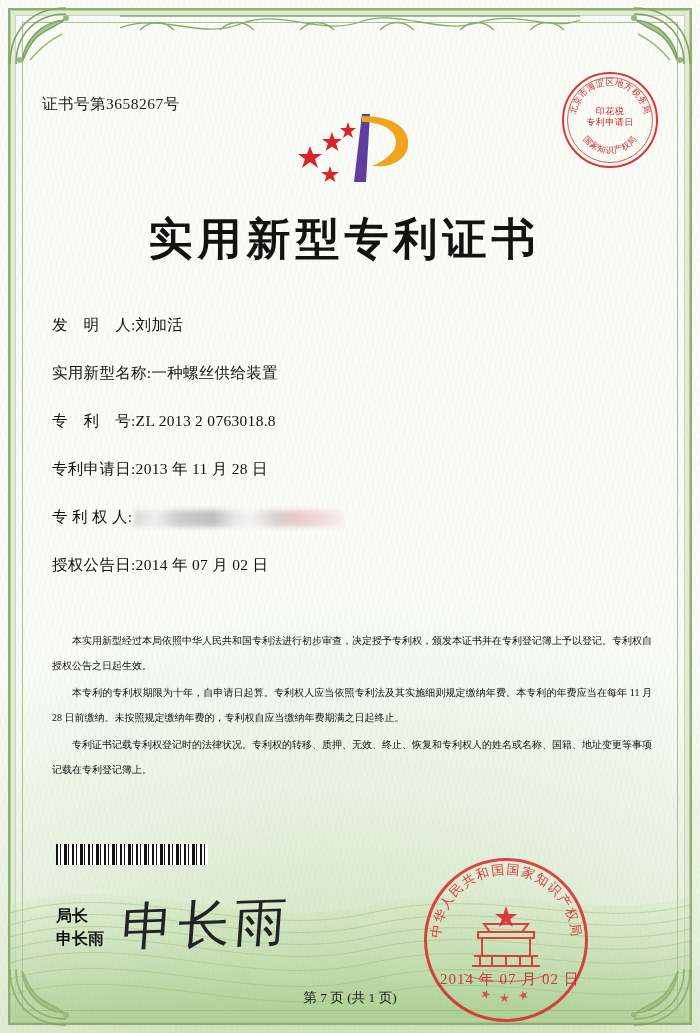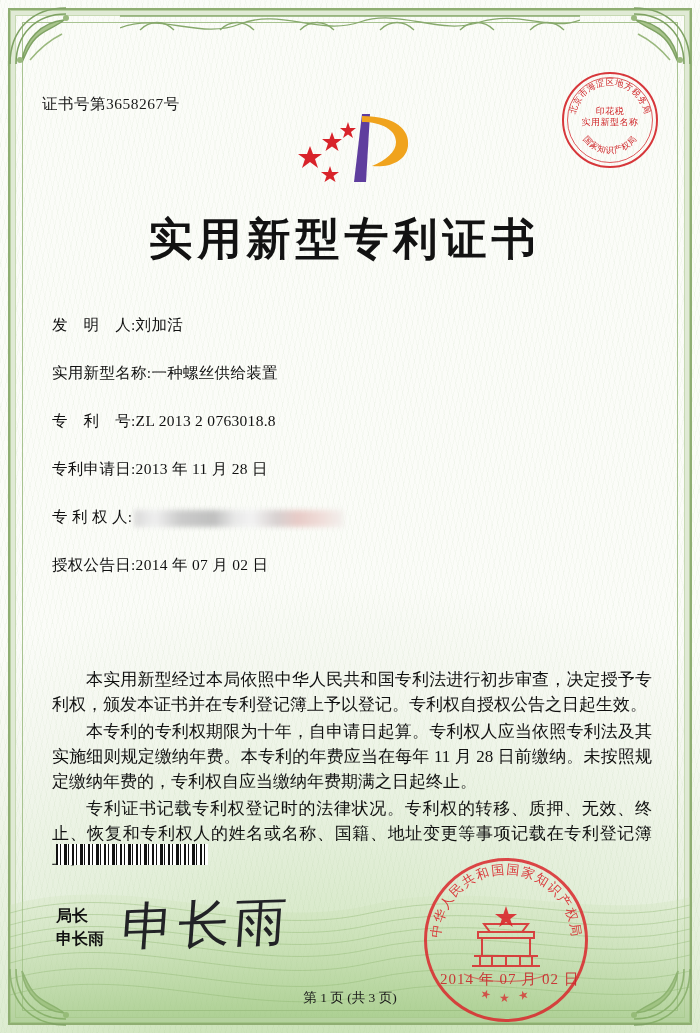--- a/index.html
+++ b/index.html
@@ -167,23 +167,23 @@
         #d8d8d8 0%, #efefef 10%, #c9c9c9 22%, #bdbdbd 38%,
         #e8e8e8 48%, #f3f3f3 56%, #d6cfcf 68%, #e7c9c5 78%,
         #efdad6 88%, #f3f1ee 100%);
     filter: blur(2.4px);
     opacity: 0.95;
   }
 
   .body-text {
     position: absolute;
     left: 52px;
-    top: 635px;
+    top: 596px;
     width: 600px;
-    font-size: 17px;
+    font-size: 10px;
     line-height: 25px;
     color: #101010;
     text-align: justify;
   }
   .body-text p {
     margin: 0 0 2px 0;
     text-indent: 2em;
   }
 
   
@@ -380,21 +380,21 @@
         </defs>
         <text font-size="8.5" fill="#cf2326" font-family="DejaVu Sans, sans-serif" letter-spacing="0.5">
           <textPath href="#arcTop" startOffset="50%" text-anchor="middle">北京市海淀区地方税务局</textPath>
         </text>
         <text font-size="8.5" fill="#cf2326" font-family="DejaVu Sans, sans-serif" letter-spacing="0.5">
           <textPath href="#arcBot" startOffset="50%" text-anchor="middle">国家知识产权局</textPath>
         </text>
       </svg>
       <div class="center-lines">
         <div>印花税</div>
-        <div>实用新型名称</div>
+        <div>专利申请日</div>
       </div>
     </div>
 
     <div class="main-title">实用新型专利证书</div>
 
     <div class="fields">
       <div class="field-row">
         <span class="field-label">发　明　人:</span><span class="field-value">刘加活</span>
       </div>
       <div class="field-row">
@@ -452,15 +452,15 @@
         <g fill="#d9272b" opacity="0.9">
           <polygon points="82,48 84.6,56 93,56 86.2,61 88.8,69 82,64 75.2,69 77.8,61 71,56 79.4,56"></polygon>
         </g>
         <g stroke="#d9272b" stroke-width="1.2" fill="none" opacity="0.6">
           <path d="M40 116 C60 126 104 126 124 116"></path>
         </g>
       </svg>
     </div>
     <div class="stamp-date">2014 年 07 月 02 日</div>
 
-    <div class="page-footer">第 1 页 (共 3 页)</div>
+    <div class="page-footer">第 7 页 (共 1 页)</div>
   </div>
 </div>
 
 </body></html>

